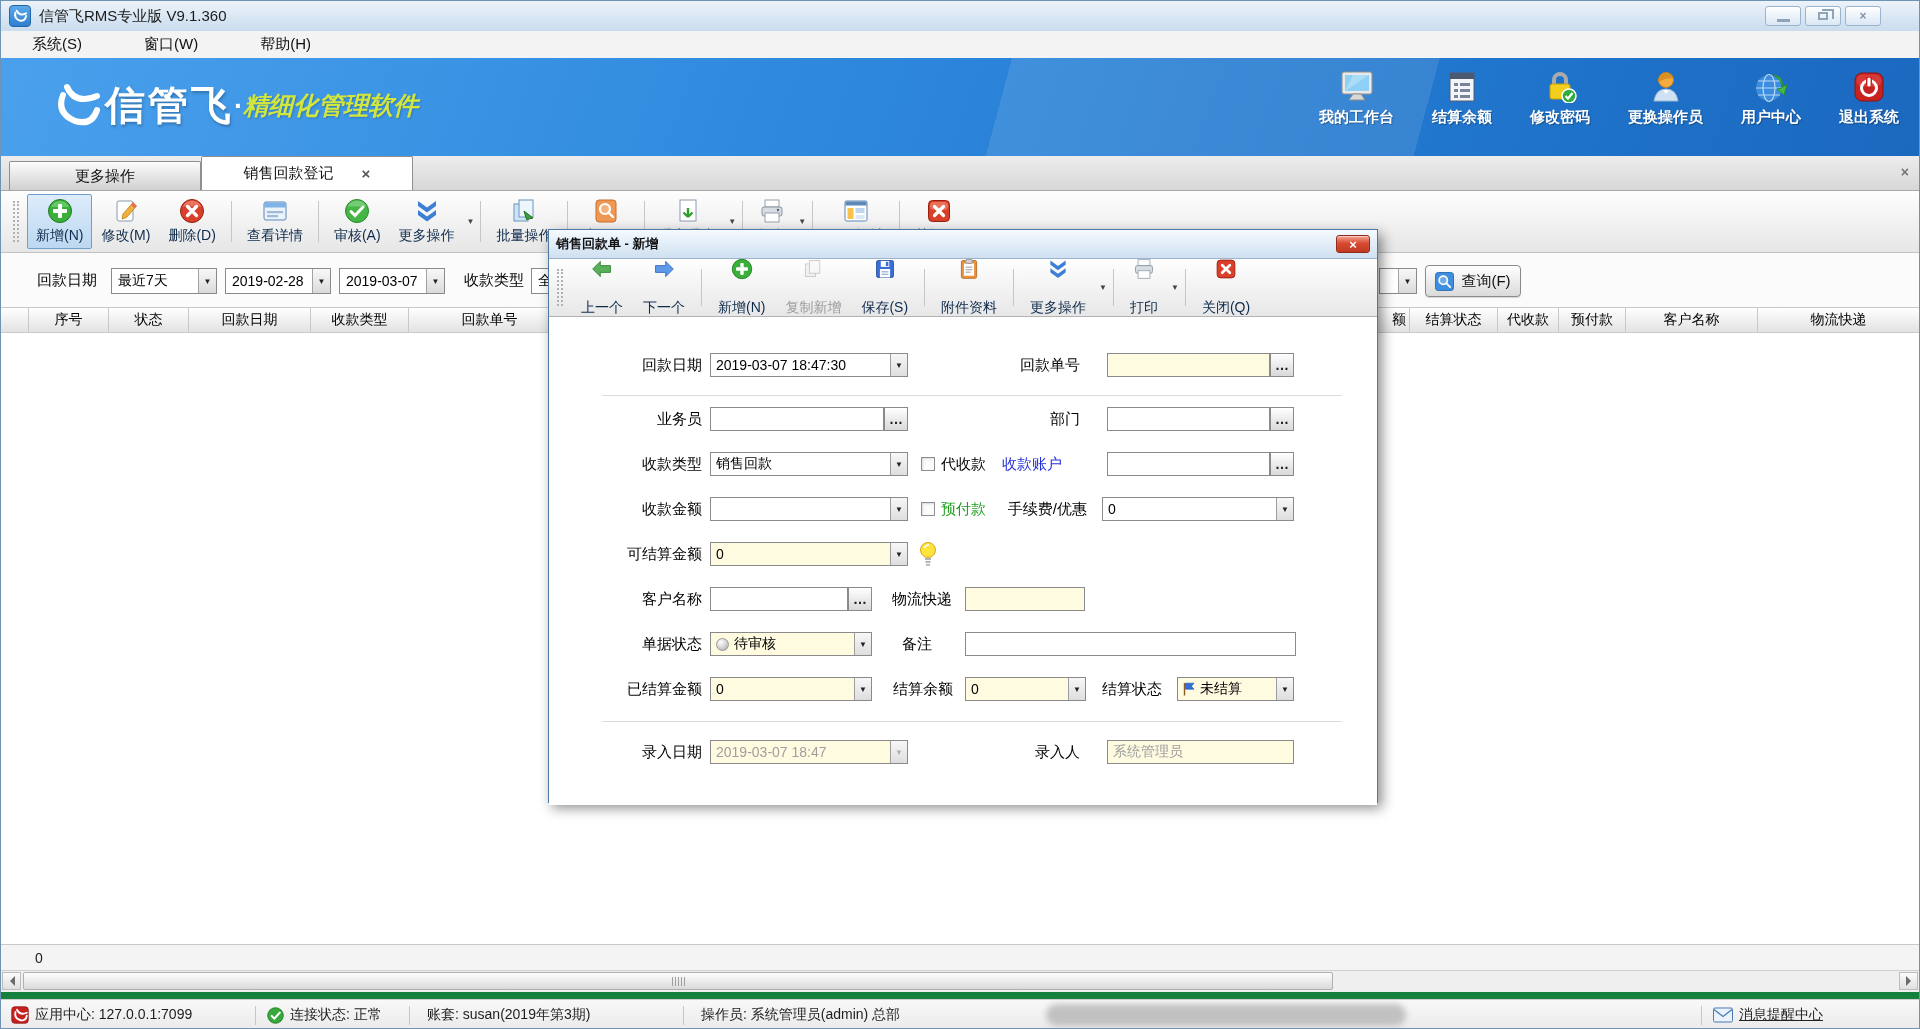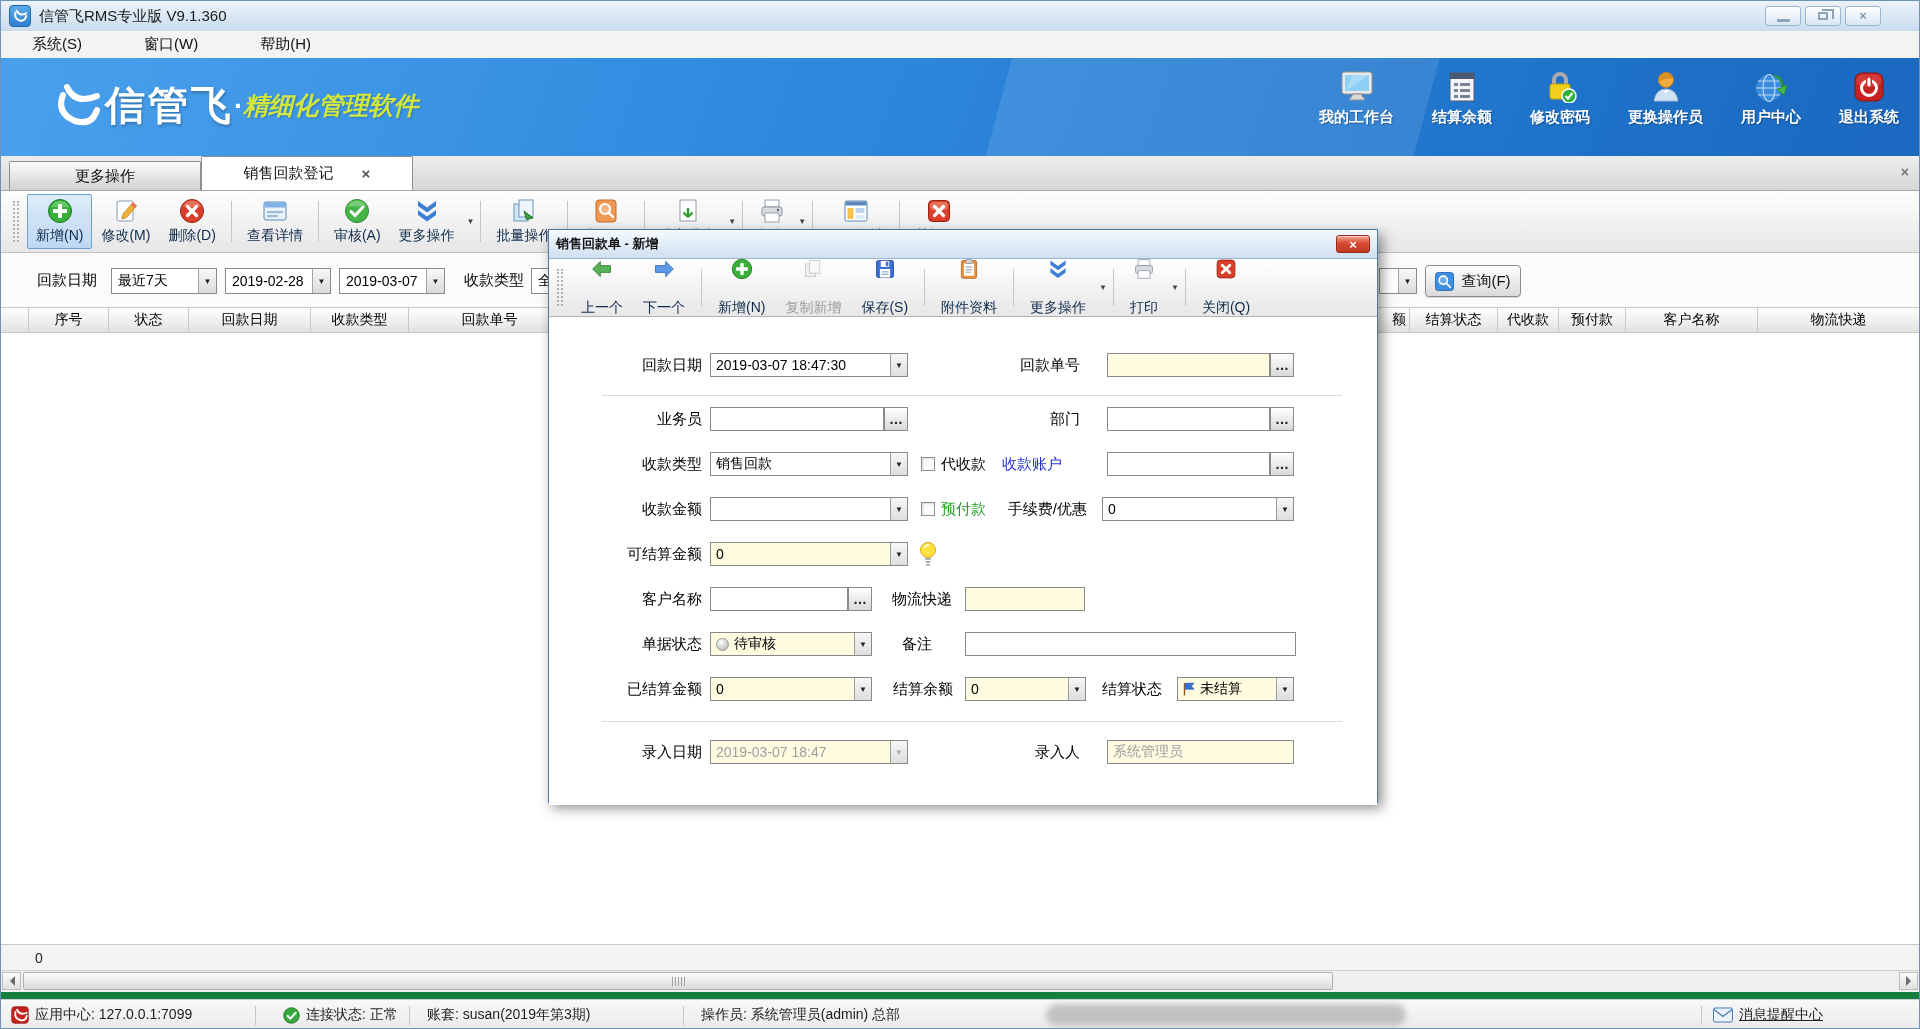--- a/index.html
+++ b/index.html
@@ -424,21 +424,21 @@
   <div class="band statusbar">
     <div class="st" style="left:10px">
       <svg width="18" height="18" viewBox="0 0 24 24">
           <rect x="1" y="1" width="22" height="22" rx="4" fill="#c62220" stroke="#8d1210"></rect>
           <path d="M6 8 q-2 9 7 11 q7 1 8-6" fill="none" stroke="#fff" stroke-width="2.4" stroke-linecap="round"></path>
           <path d="M8 5 q4 8 13 4" fill="none" stroke="#fff" stroke-width="2.4" stroke-linecap="round"></path>
         </svg>
       <span>应用中心: 127.0.0.1:7099</span>
     </div>
     <div class="ssep" style="left:254px"></div>
-    <div class="st" style="left:282px">
+    <div class="st" style="left:266px">
       <svg width="17" height="17" viewBox="0 0 18 18">
           <circle cx="9" cy="9" r="8.2" fill="#37a93c" stroke="#237a27"></circle>
           <path d="M5 9.5 l2.8 2.8 L13.5 6" stroke="#fff" stroke-width="2.2" fill="none" stroke-linecap="round"></path>
         </svg>
       <span>连接状态: 正常</span>
     </div>
     <div class="ssep" style="left:408px"></div>
     <div class="st" style="left:426px">
       <span>账套: susan(2019年第3期)</span>
     </div>

